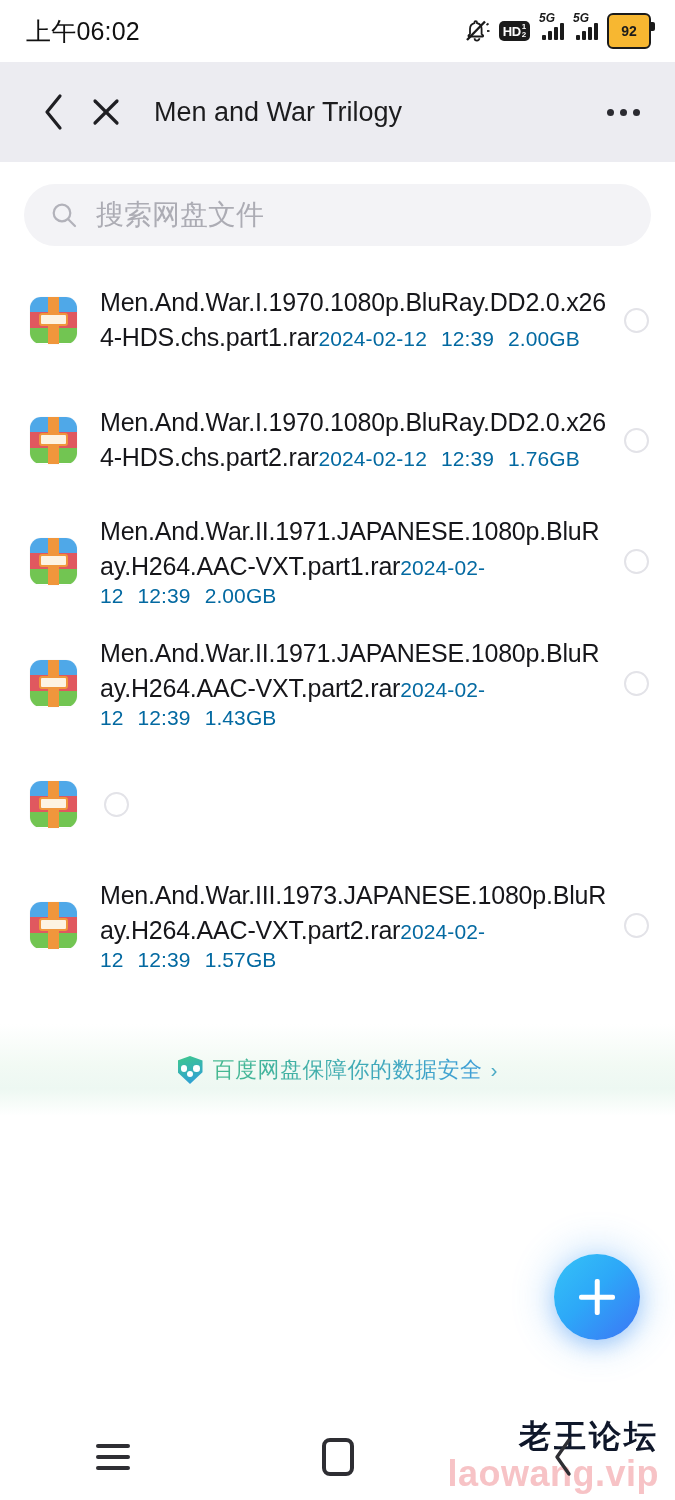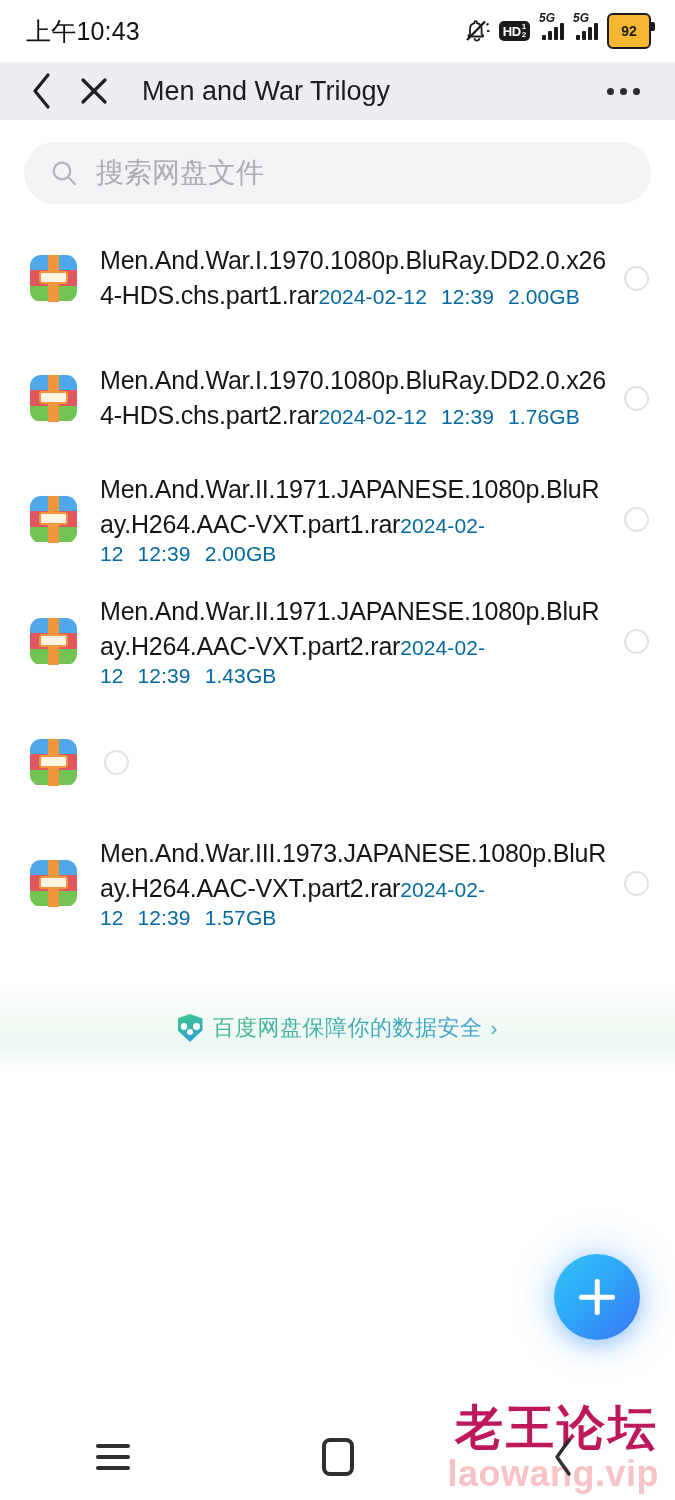--- a/index.html
+++ b/index.html
@@ -41,22 +41,22 @@
     position:relative; width:44px; height:36px; border:2px solid #1b1b1b;
     border-radius:6px; display:flex; align-items:center; justify-content:center;
     background:#F7B731;
   }
   .battery::after{ content:""; position:absolute; right:-6px; top:7px; width:4px; height:9px;
     background:#1b1b1b; border-radius:0 2px 2px 0; }
   .battery span{ font-size:14px; font-weight:bold; color:#1b1b1b; line-height:1; }
 
   
   .appbar {
-    height: 58px; background:#ECECF1;
-    display:flex; align-items:center; padding: 0 26px 0 16px;
+    height: 100px; background:#ECECF1;
+    display:flex; align-items:center; padding: 0 26px 0 28px;
   }
   .appbar .icon-btn { width:52px; height:52px; display:flex; align-items:center; justify-content:center; flex:none; }
   .appbar .title {
     font-size:27px; color:#1c1c1e; font-weight:500; margin-left:22px;
     white-space:nowrap; overflow:hidden; text-overflow:ellipsis; flex:1;
   }
   .dots { display:flex; gap:6px; }
   .dots i { width:7px; height:7px; border-radius:50%; background:#2b2b31; display:block; }
 
   
@@ -135,21 +135,21 @@
     content:""; position:absolute; background:#fff; border-radius:2px;
   }
   .fab .plus::before { left:50%; top:0; width:4.5px; height:100%; transform:translateX(-50%); }
   .fab .plus::after  { top:50%; left:0; height:4.5px; width:100%; transform:translateY(-50%); }
 
   
   .watermark {
     position:absolute; right:16px; bottom:8px; text-align:right;
     pointer-events:none; line-height:1;
   }
-  .wm-cn { font-size:48px; font-weight:bold; color:#be185d; letter-spacing:3px; }
+  .wm-cn { font-size:32px; font-weight:bold; color:#0f172a; letter-spacing:3px; }
   .wm-en { font-size:36px; font-weight:bold; color:#F7C3C6; letter-spacing:.5px; margin-top:4px; }
 
   
   .navbar {
     position:absolute; left:0; bottom:0; width:100%; height:86px;
     display:flex; align-items:center; justify-content:space-around;
     background:transparent;
   }
   .nav-btn { width:90px; height:60px; display:flex; align-items:center; justify-content:center; }
   .nav-lines { width:34px; display:flex; flex-direction:column; gap:7px; }
@@ -157,21 +157,21 @@
   .nav-square { width:32px; height:38px; border:4px solid #2e2e33; border-radius:8px; }
 
   .chev { display:block; }
 </style>
 </head>
 <body>
 
 <div class="screen">
 
   <div class="statusbar">
-    <div class="status-time">上午10:43</div>
+    <div class="status-time">上午06:02</div>
     <div class="status-icons">
 
       <span class="si">
         <svg width="26" height="24" viewBox="0 0 26 24">
           <path d="M7.5 17.5h11c.6 0 .9-.7.5-1.1l-1.4-1.4V10c0-2.9-1.9-5.3-4.6-5.9V3.4c0-.7-.6-1.3-1.3-1.3s-1.3.6-1.3 1.3v.7C7.9 4.7 6 7.1 6 10v5l-1.4 1.4c-.4.4-.1 1.1.5 1.1z" fill="none" stroke="#1b1b1b" stroke-width="1.8"></path>
           <path d="M10.6 19.2a2.4 2.4 0 004.8 0" fill="none" stroke="#1b1b1b" stroke-width="1.8"></path>
           <line x1="3" y1="21" x2="21" y2="2.5" stroke="#1b1b1b" stroke-width="2.4"></line>
           <line x1="22.5" y1="6" x2="24.5" y2="4.5" stroke="#1b1b1b" stroke-width="1.8"></line>
           <line x1="23" y1="12" x2="25.5" y2="12" stroke="#1b1b1b" stroke-width="1.8"></line>
         </svg>

